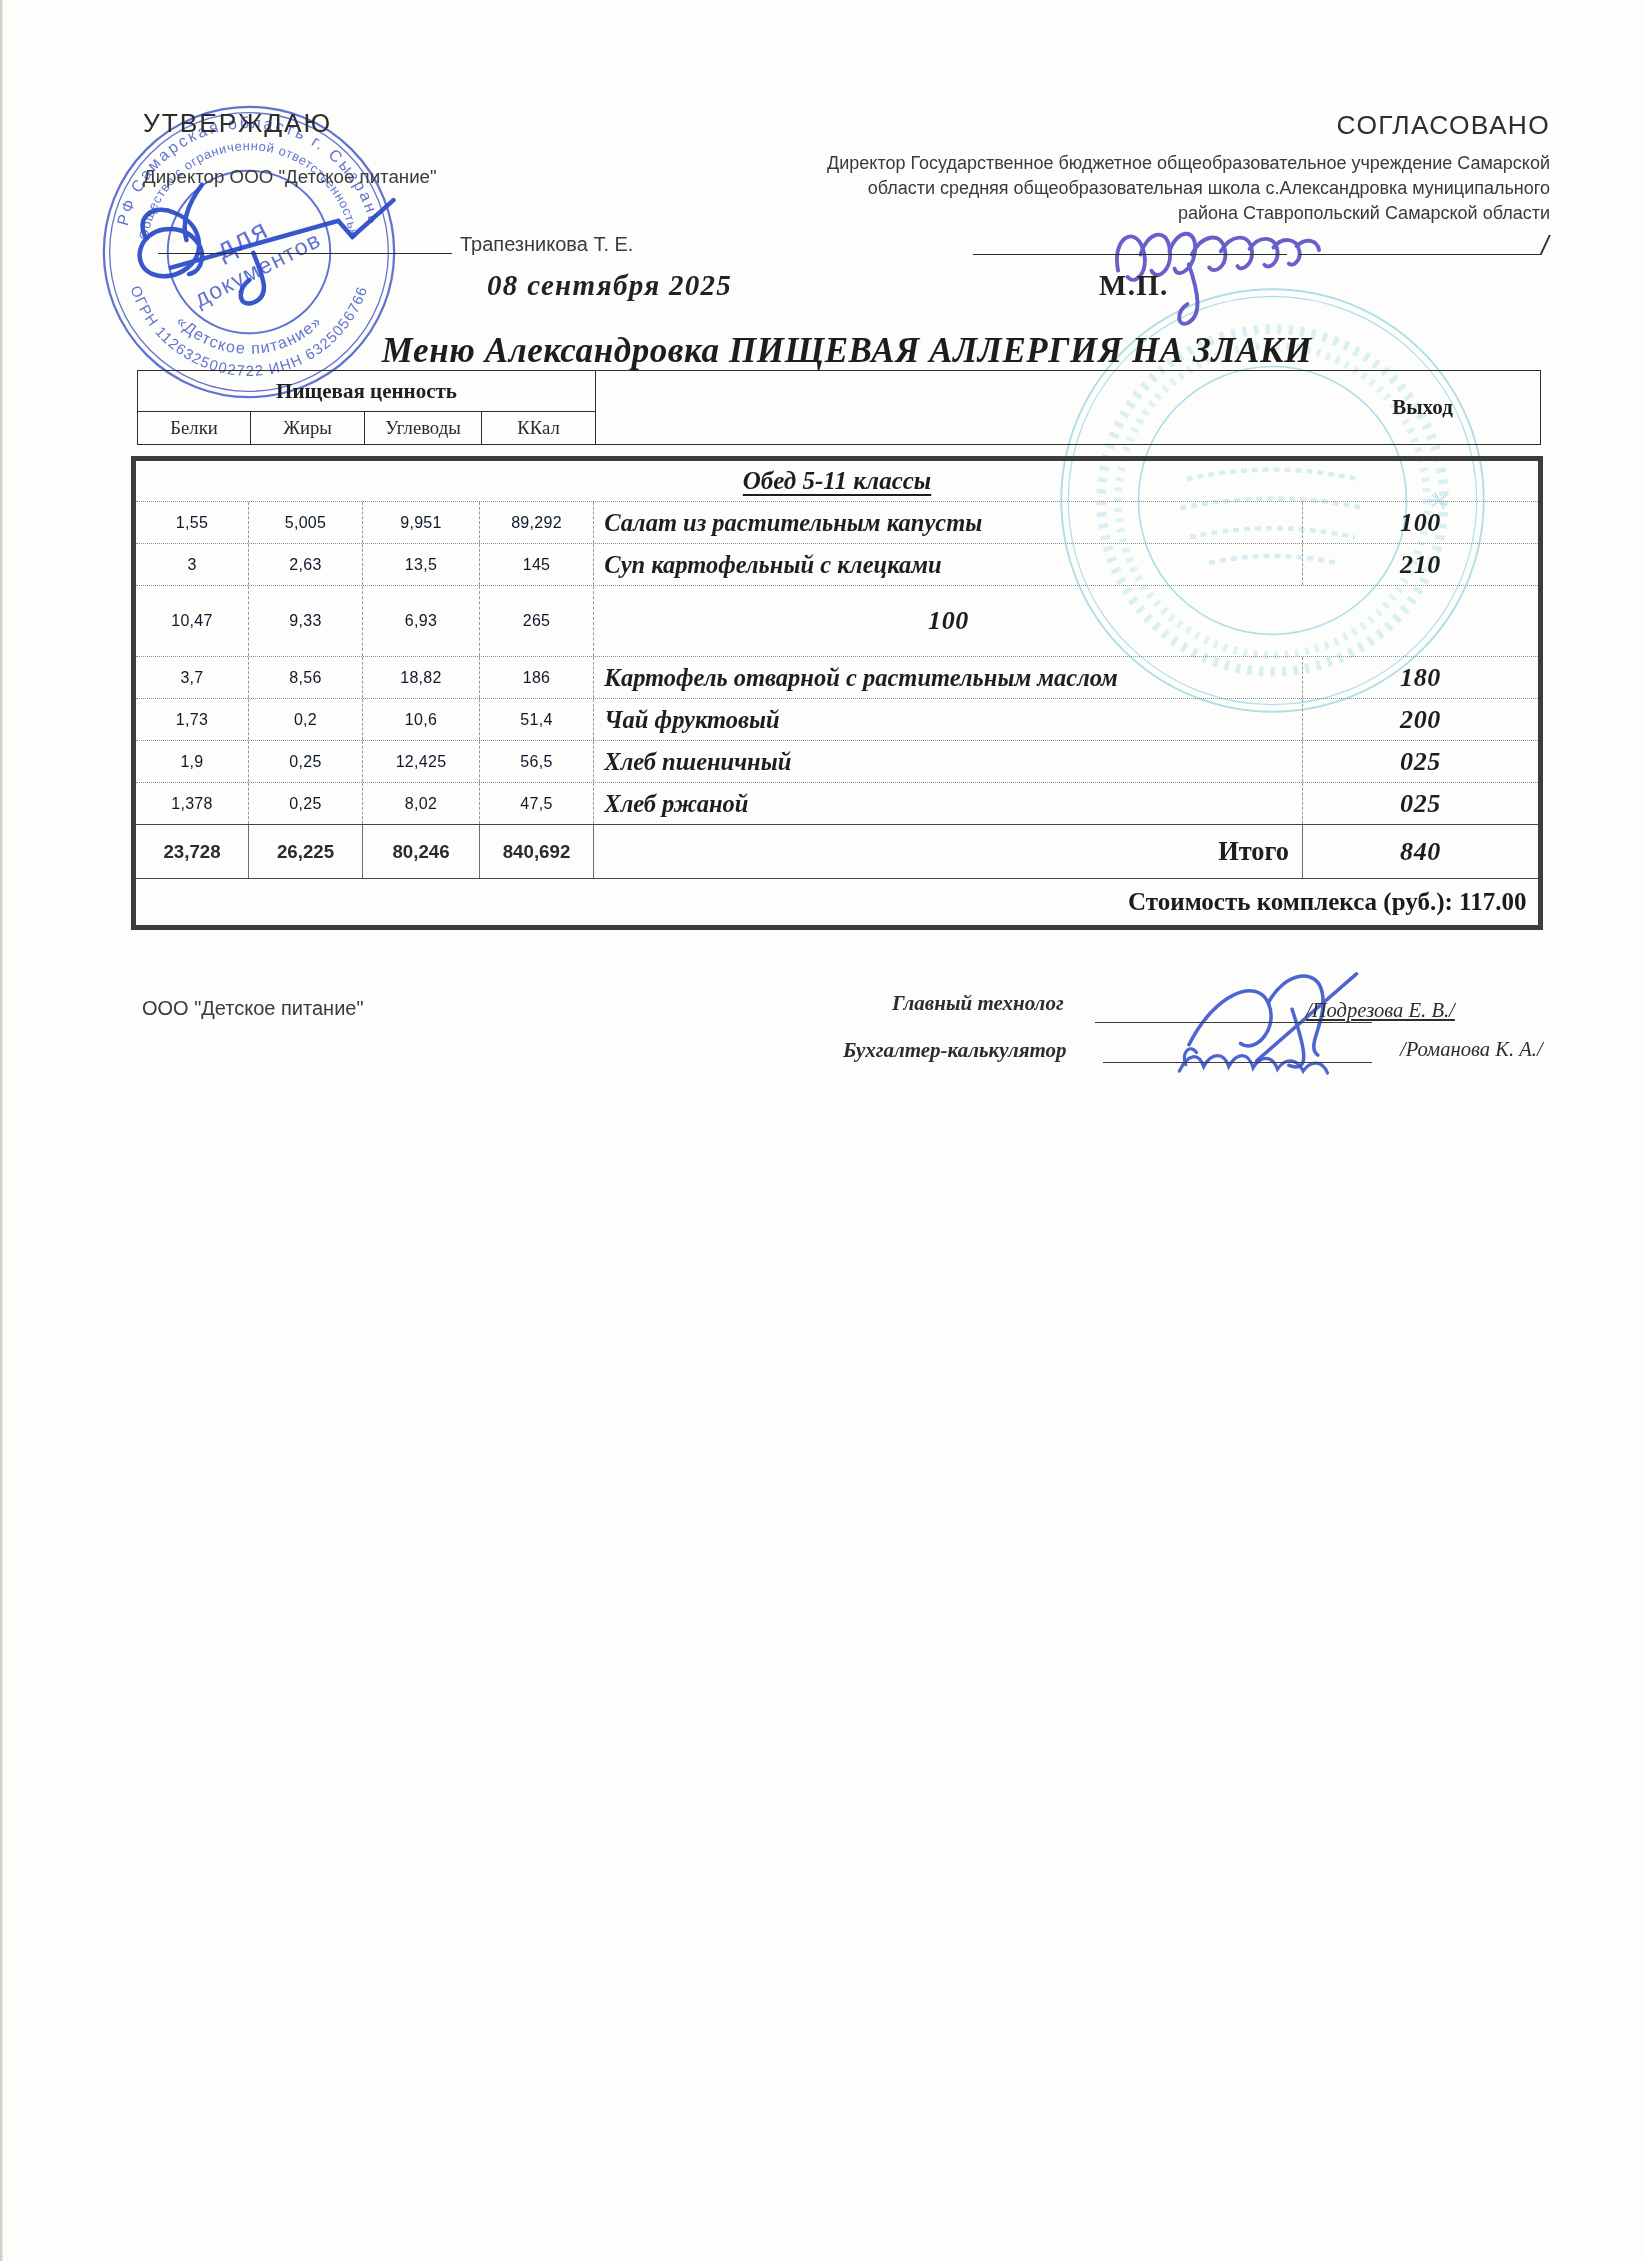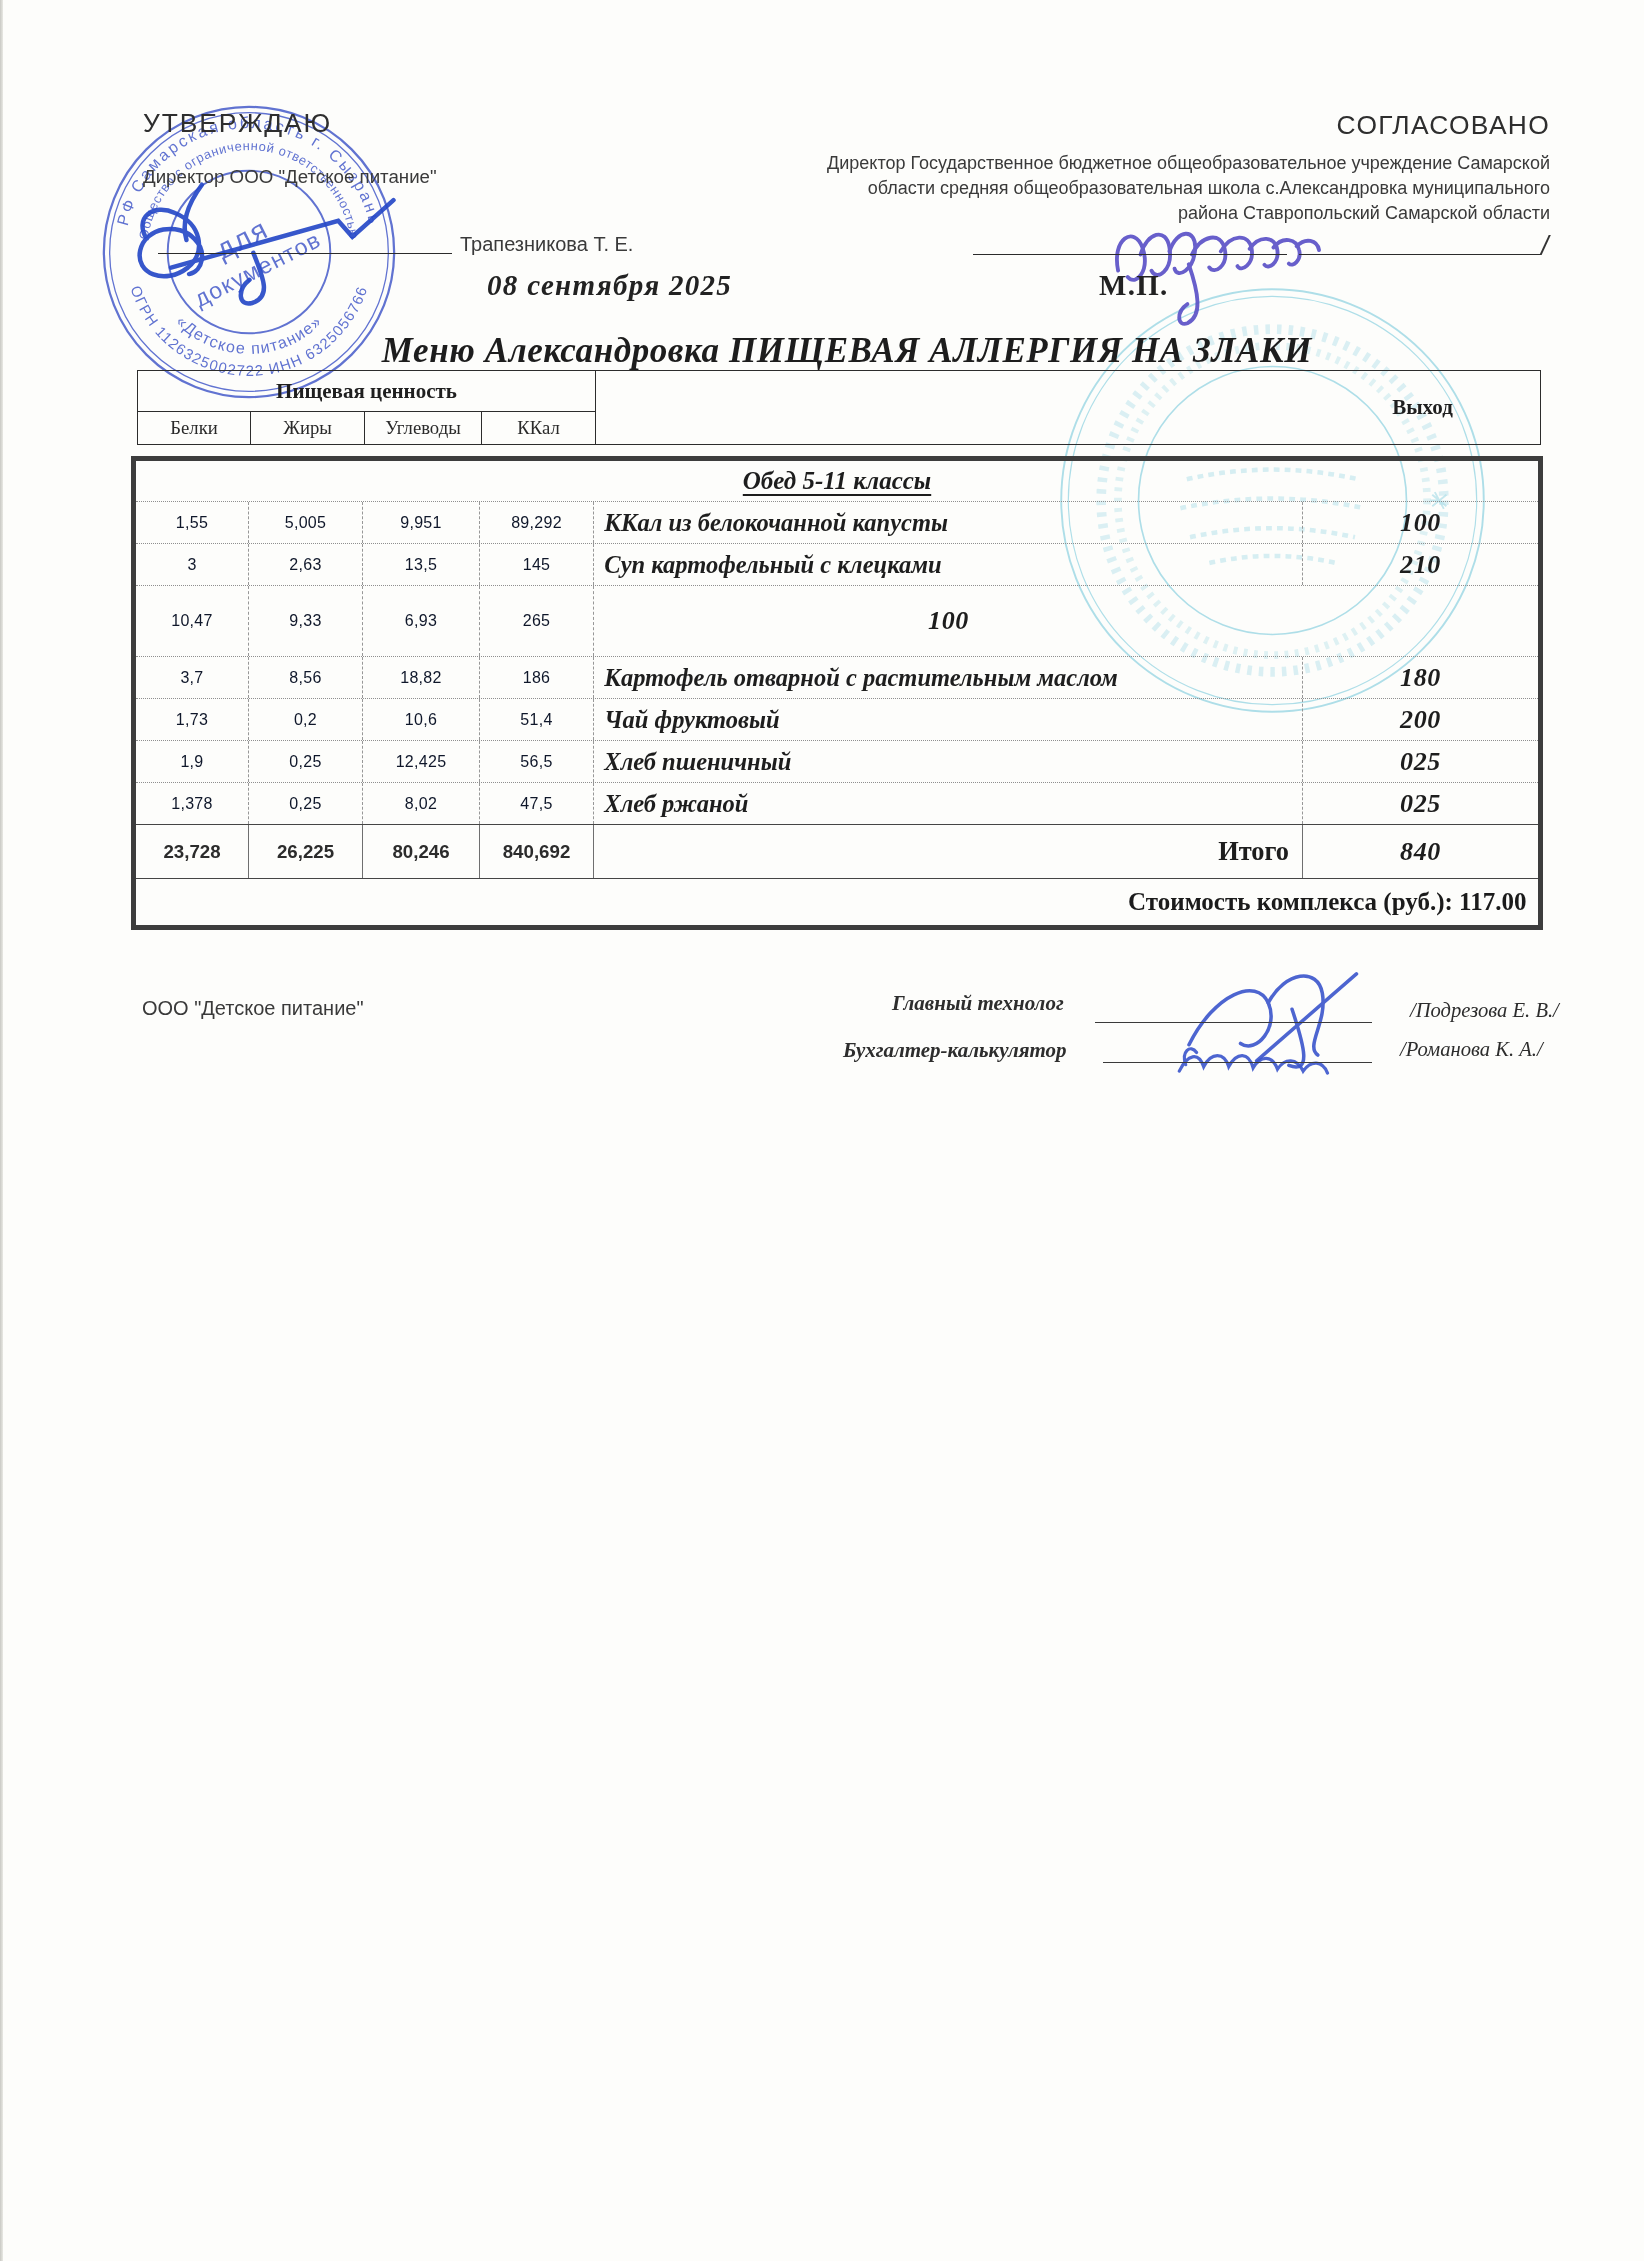--- a/index.html
+++ b/index.html
@@ -81,21 +81,21 @@
 
   
   .org-name { left:142px; top:997px; font-size:20px; color:#3a3a3a; }
   .sig-label { font-family:"Liberation Serif",serif; font-weight:bold; font-style:italic;
                font-size:21px; color:#2d2d2d; }
   .lab-tech { left:892px; top:991px; }
   .lab-acct { left:843px; top:1038px; }
   .f-line1 { left:1095px; top:1022px; width:277px; border-bottom:1.9px solid #3a3a3a; }
   .f-line2 { left:1103px; top:1062px; width:269px; border-bottom:1.9px solid #3a3a3a; }
   .sig-name { font-family:"Liberation Serif",serif; font-style:italic; font-size:20.6px; color:#2d2d2d; }
-  .name-tech { left:1410px; top:999px; }
+  .name-tech { left:1306px; top:999px;text-decoration:underline; }
   .name-acct { left:1384px; top:1038px;margin-left:16px; }
 
   
   .stamp, .pen { pointer-events:none; }
   svg text { user-select:none; }
 </style>
 </head>
 <body>
 
 <div id="doc">
@@ -213,21 +213,21 @@
   <div class="abs mtab">
     <div class="sect-row">
       <span class="sect-text">Обед 5-11 классы</span>
     </div>
 
     <div class="mrow dish-row r64">
       <div class="num">1,55</div>
       <div class="num">5,005</div>
       <div class="num">9,951</div>
       <div class="num">89,292</div>
-      <div class="dishcell">ККал из белокочанной капусты</div>
+      <div class="dishcell">Салат из растительным капусты</div>
       <div class="outcell">100</div>
     </div>
 
     <div class="mrow dish-row r64">
       <div class="num">3</div>
       <div class="num">2,63</div>
       <div class="num">13,5</div>
       <div class="num">145</div>
       <div class="dishcell">Суп картофельный с клецками</div>
       <div class="outcell">210</div>

